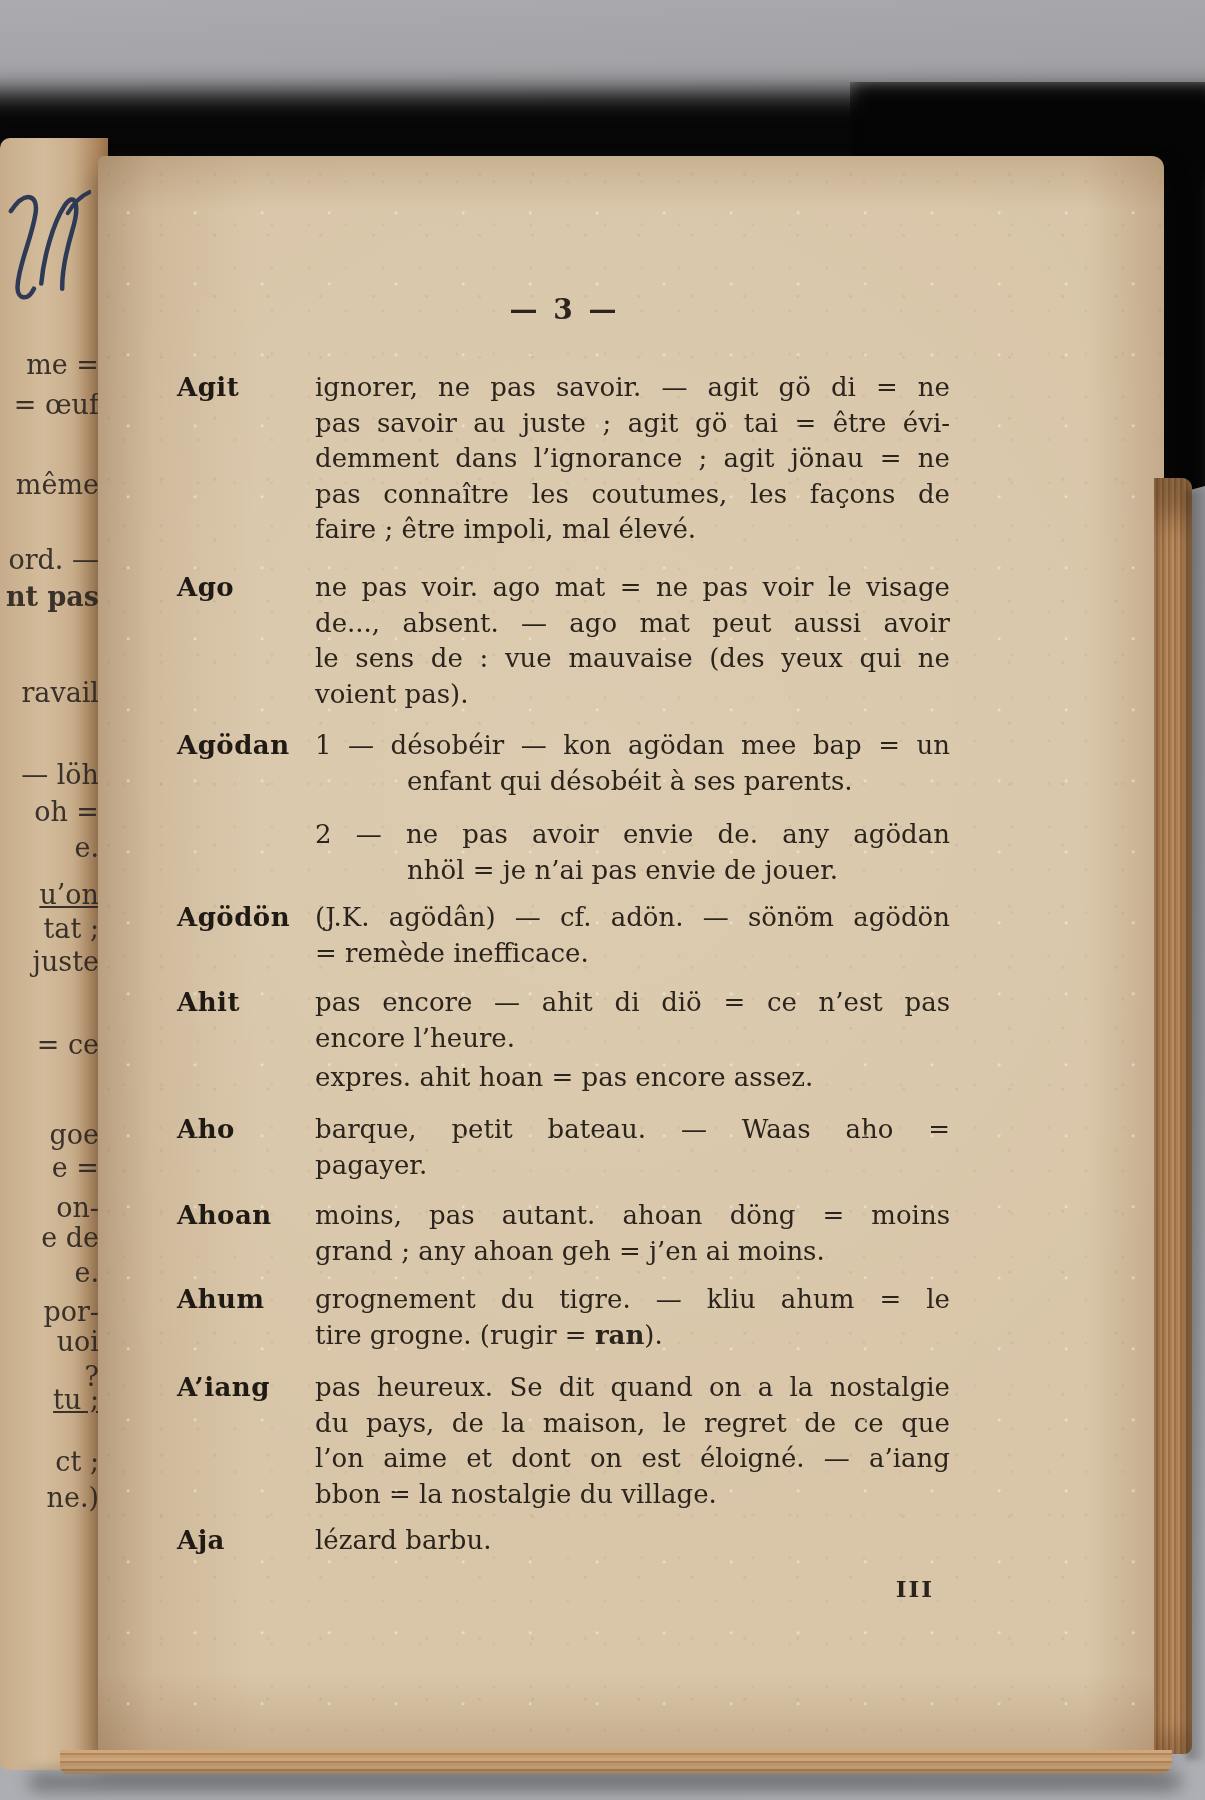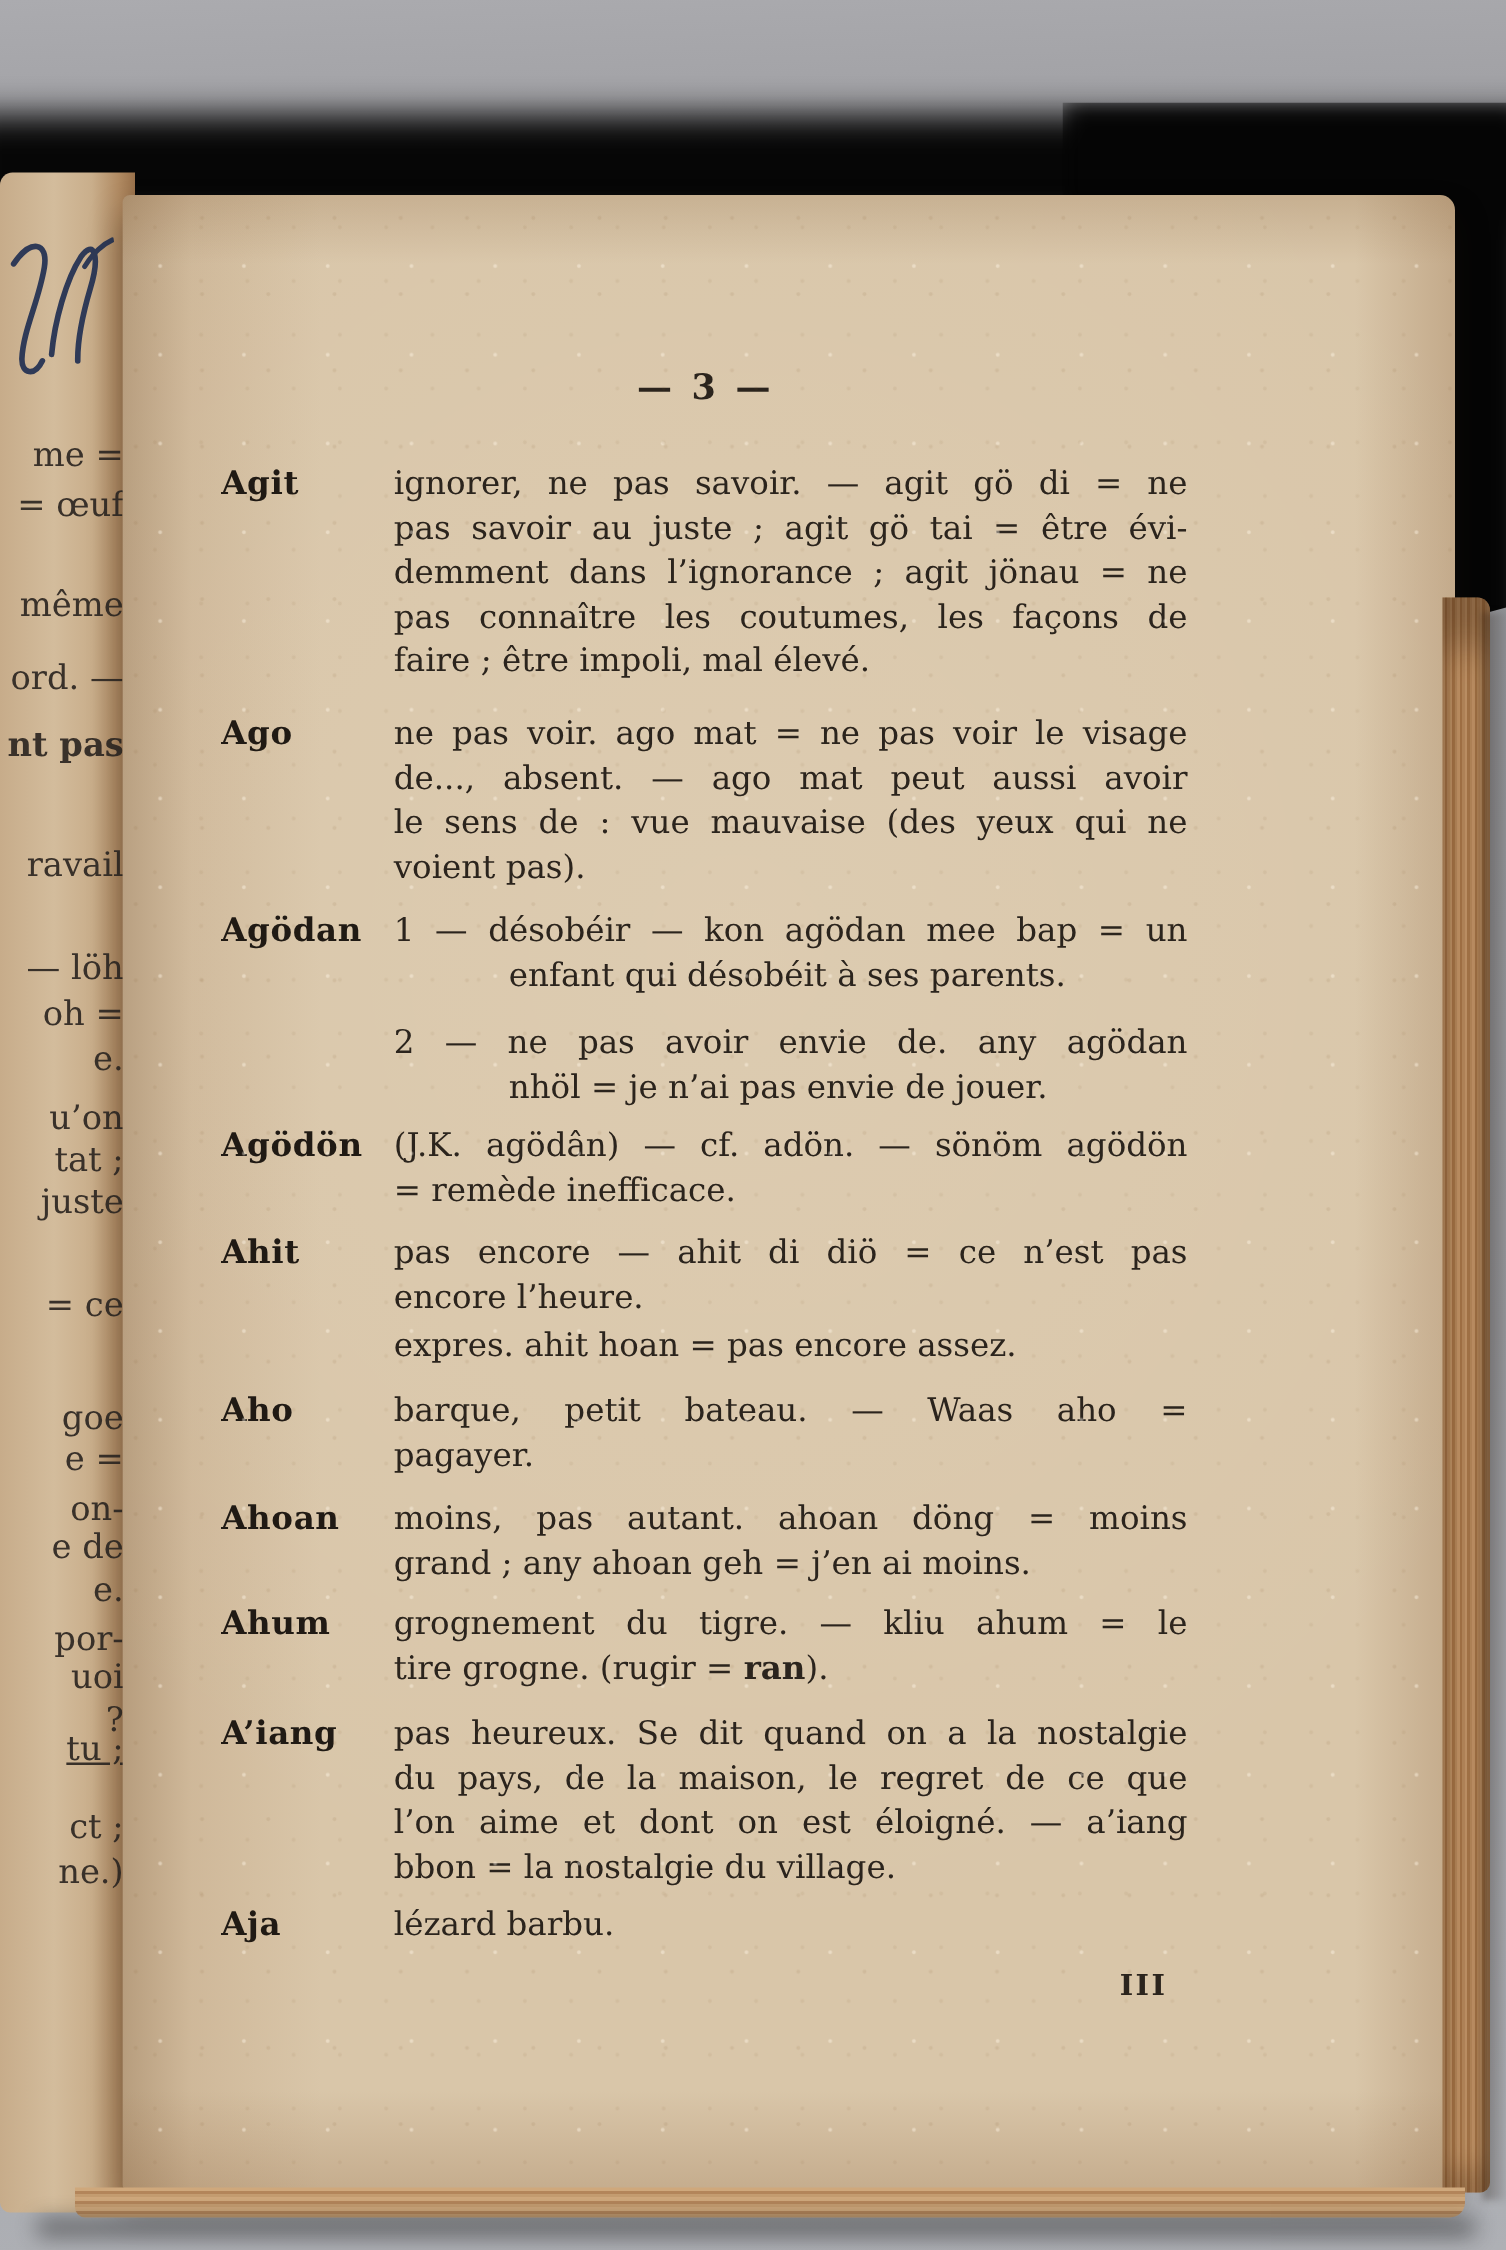--- a/index.html
+++ b/index.html
@@ -79,27 +79,27 @@
 
   <div class="shadow-band"></div>
   <div class="shadow-right"></div>
 
   <div class="prev-page">
 
     <div style="position:absolute;inset:0;">
         <div class="frag" style="top: 212px;">me =</div>
         <div class="frag" style="top: 252px;">= œuf</div>
         <div class="frag" style="top: 332px;">même</div>
-        <div class="frag" style="top: 390px;">ord. —</div>
+        <div class="frag" style="top: 407px;">ord. —</div>
         <div class="frag" style="top: 444px; font-weight: bold;">nt pas</div>
         <div class="frag" style="top: 540px;">ravail</div>
         <div class="frag" style="top: 622px;">— löh</div>
         <div class="frag" style="top: 659px;">oh =</div>
         <div class="frag" style="top: 695px;">e.</div>
-        <div class="frag" style="top: 742px;">u’on</div>
+        <div class="frag" style="top: 742px; text-decoration: underline;">u’on</div>
         <div class="frag" style="top: 776px;">tat ;</div>
         <div class="frag" style="top: 809px;">juste</div>
         <div class="frag" style="top: 892px;">= ce</div>
         <div class="frag" style="top: 982px;">goe</div>
         <div class="frag" style="top: 1015px;">e =</div>
         <div class="frag" style="top: 1055px;">on-</div>
         <div class="frag" style="top: 1085px;">e de</div>
         <div class="frag" style="top: 1120px;">e.</div>
         <div class="frag" style="top: 1159px;">por-</div>
         <div class="frag" style="top: 1189px;">uoi</div>

